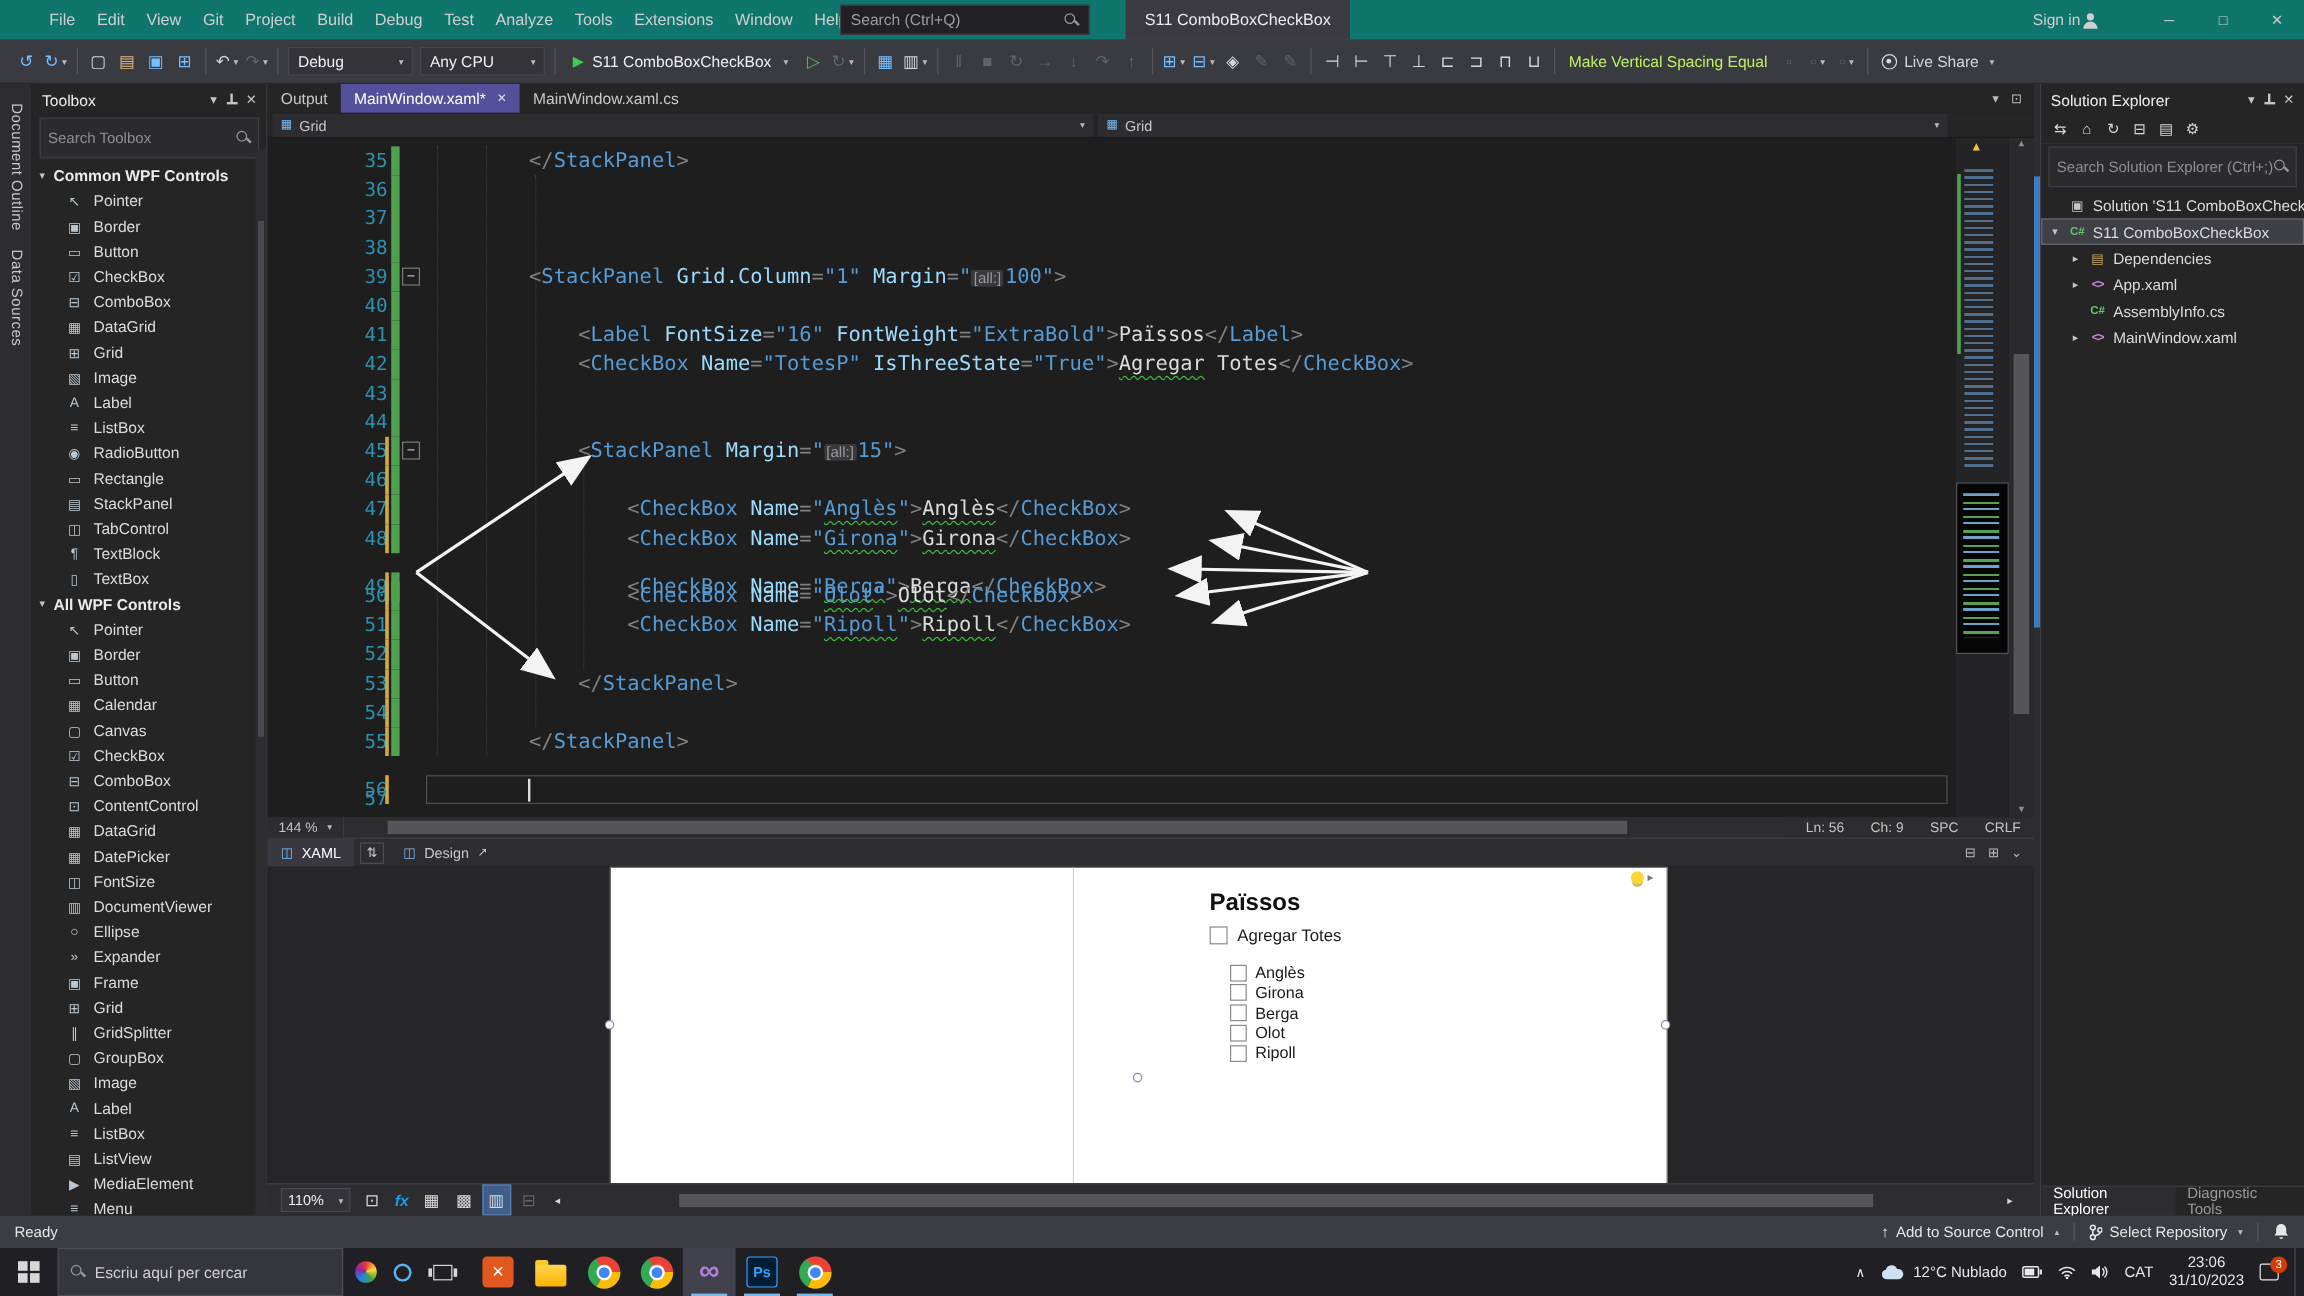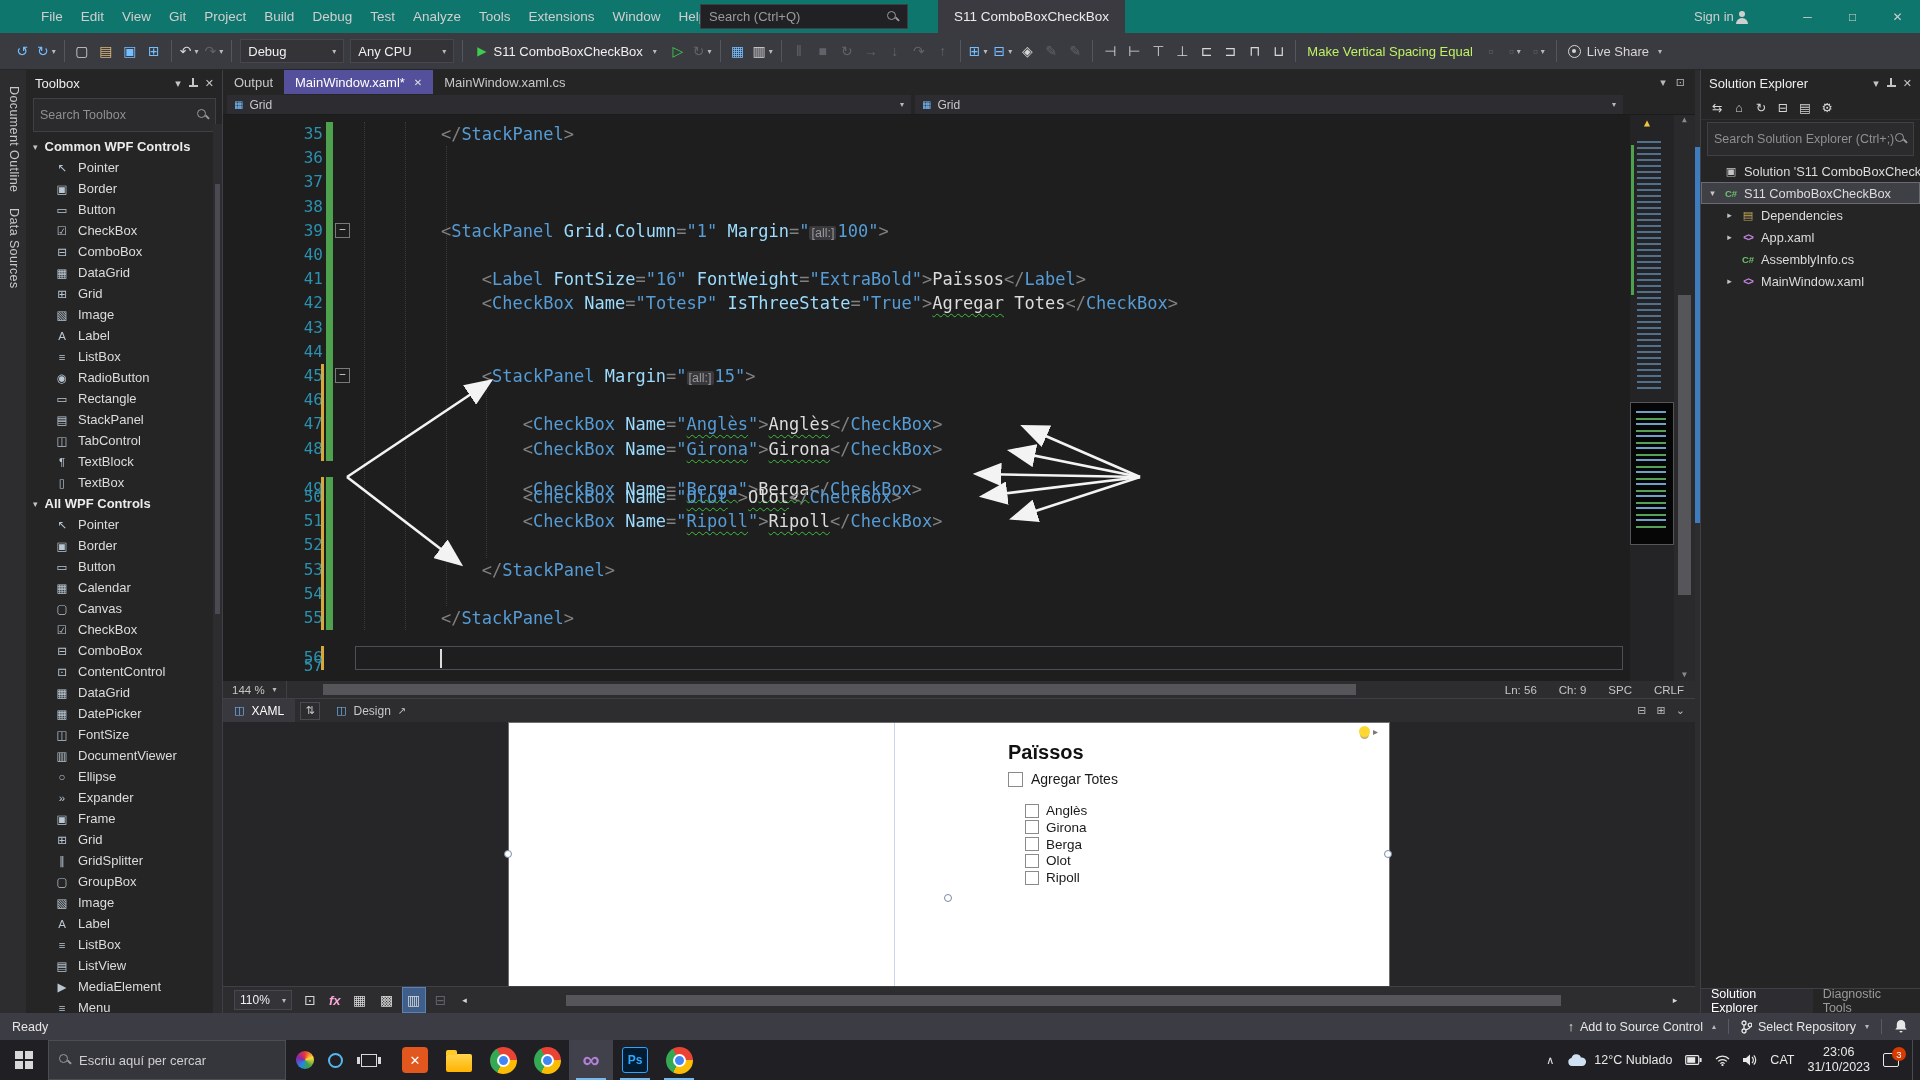--- a/index.html
+++ b/index.html
@@ -25,21 +25,21 @@
 .tbi{height:26px;min-width:24px;padding:0 3px;display:flex;align-items:center;justify-content:center;font-size:14px;color:#d6d6d6}
 .tbi.blue{color:#75beff}.tbi.gold{color:#dcb67a}.grn{color:#3ecc4e}.tbi.grn{color:#3ecc4e}
 .tbi.dis{color:#62626a}
 .tbi.act{background:#3f5f8a;border:1px solid #5b82b4}
 .tbsep{width:1px;height:22px;background:#55555e;margin:0 5px;flex:0 0 1px}
 .tbsel{height:24px;min-width:104px;background:#333338;border:1px solid #47474f;display:flex;align-items:center;justify-content:space-between;padding:0 7px;font-size:13px;color:#f0f0f0;margin:0 3px}
 .startbtn{display:flex;align-items:center;gap:7px;padding:0 9px;font-size:13px;color:#f0f0f0;height:26px}
 .startbtn .play{font-size:12px}
 .tblabel{font-size:13px;padding:0 6px;white-space:nowrap}
 .tblabel.dis{color:#bef264}
-.tblabel.fx{color:#f9a8d4;font-style:italic;font-weight:bold;padding:0 4px}
+.tblabel.fx{color:#0ea5e9;font-style:italic;font-weight:bold;padding:0 4px}
 .livebtn{display:flex;align-items:center;gap:6px;font-size:13px;color:#d6d6d6;padding:0 6px}
 .liveico{width:13px;height:13px;border:1.5px solid #d6d6d6;border-radius:50%;position:relative}
 .liveico::after{content:"";position:absolute;left:3px;top:3px;width:4px;height:4px;border-radius:50%;background:#d6d6d6}
 
 #lstrip{position:absolute;left:0;top:70px;width:27px;height:943px;background:#2d2d30;border-right:1px solid #252526}
 .vlabel{writing-mode:vertical-rl;font-size:12.5px;color:#c8c8c8;margin:16px 0 0 7px;letter-spacing:.4px}
 
 #toolbox{position:absolute;left:27px;top:70px;width:196px;height:943px;background:#252526;border-right:1px solid #3f3f46;overflow:hidden}
 .pnlhead{height:26px;display:flex;align-items:center;padding:0 8px;font-size:13px;color:#eee;gap:6px}
 .pnlhead .sp{flex:1}

